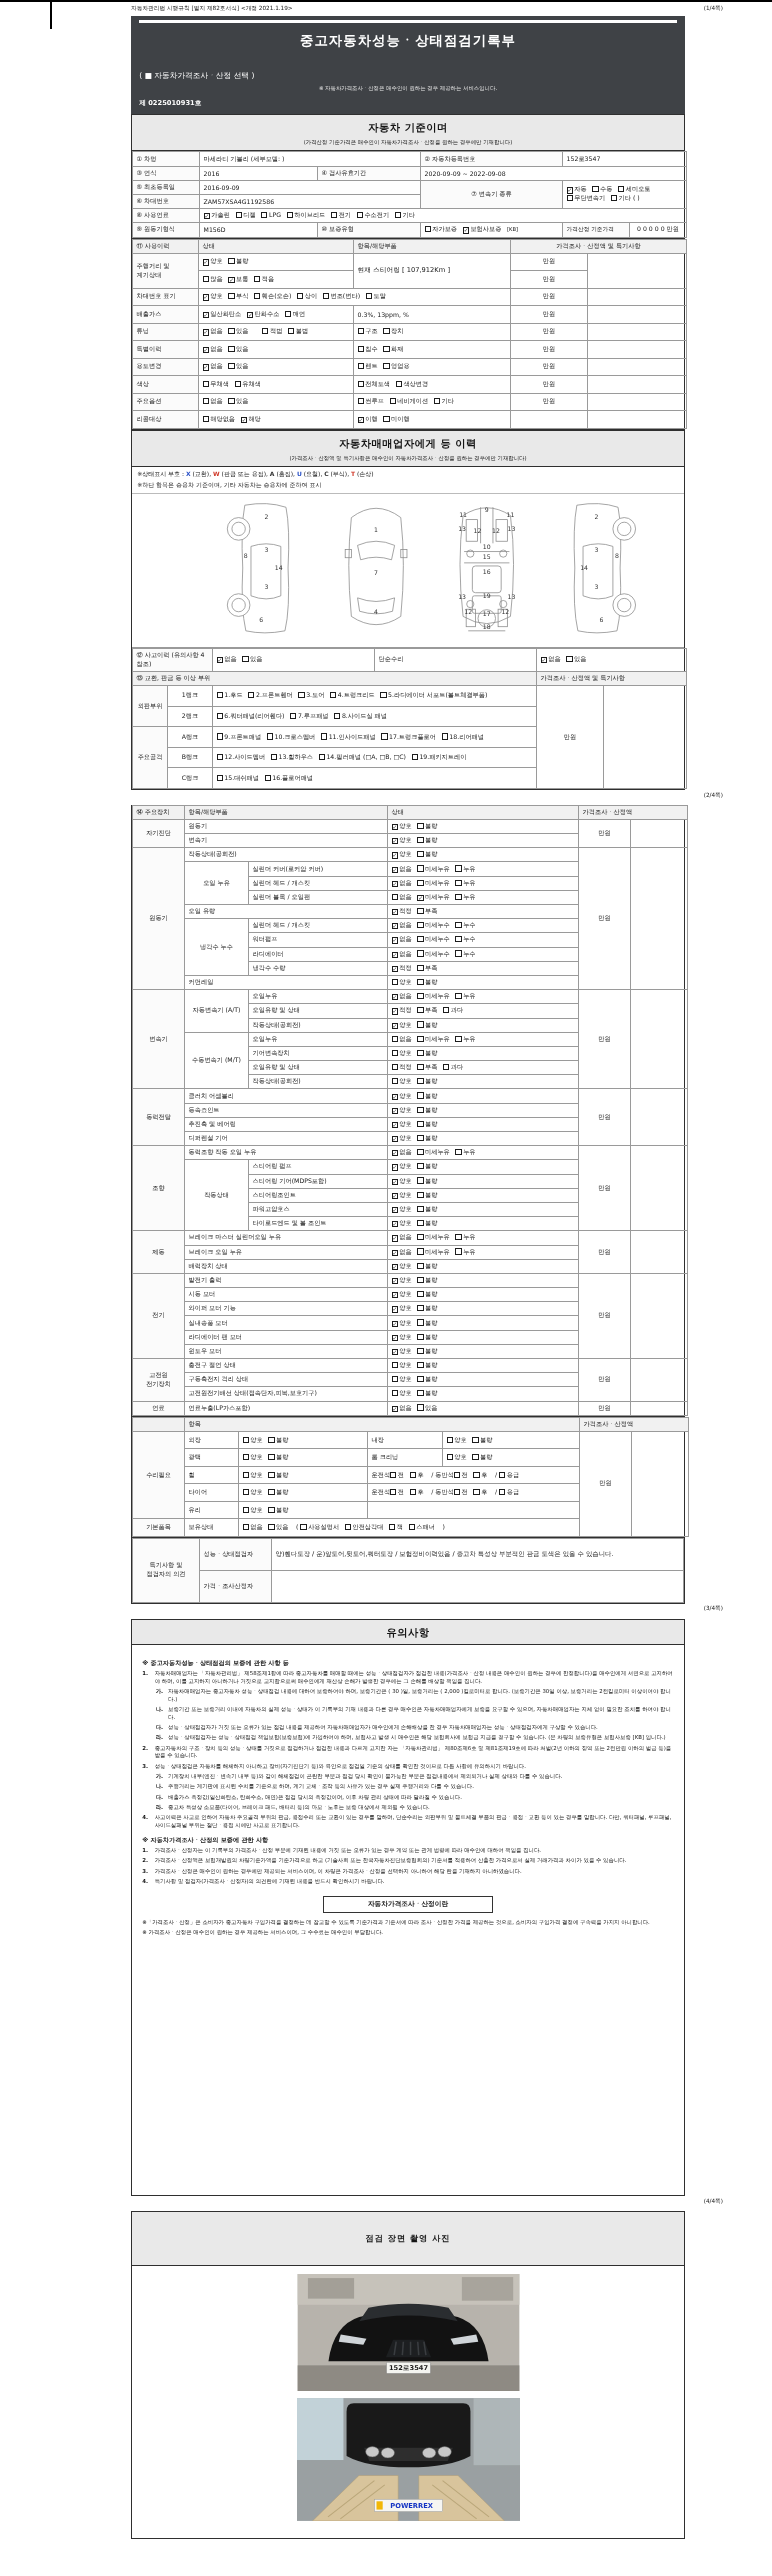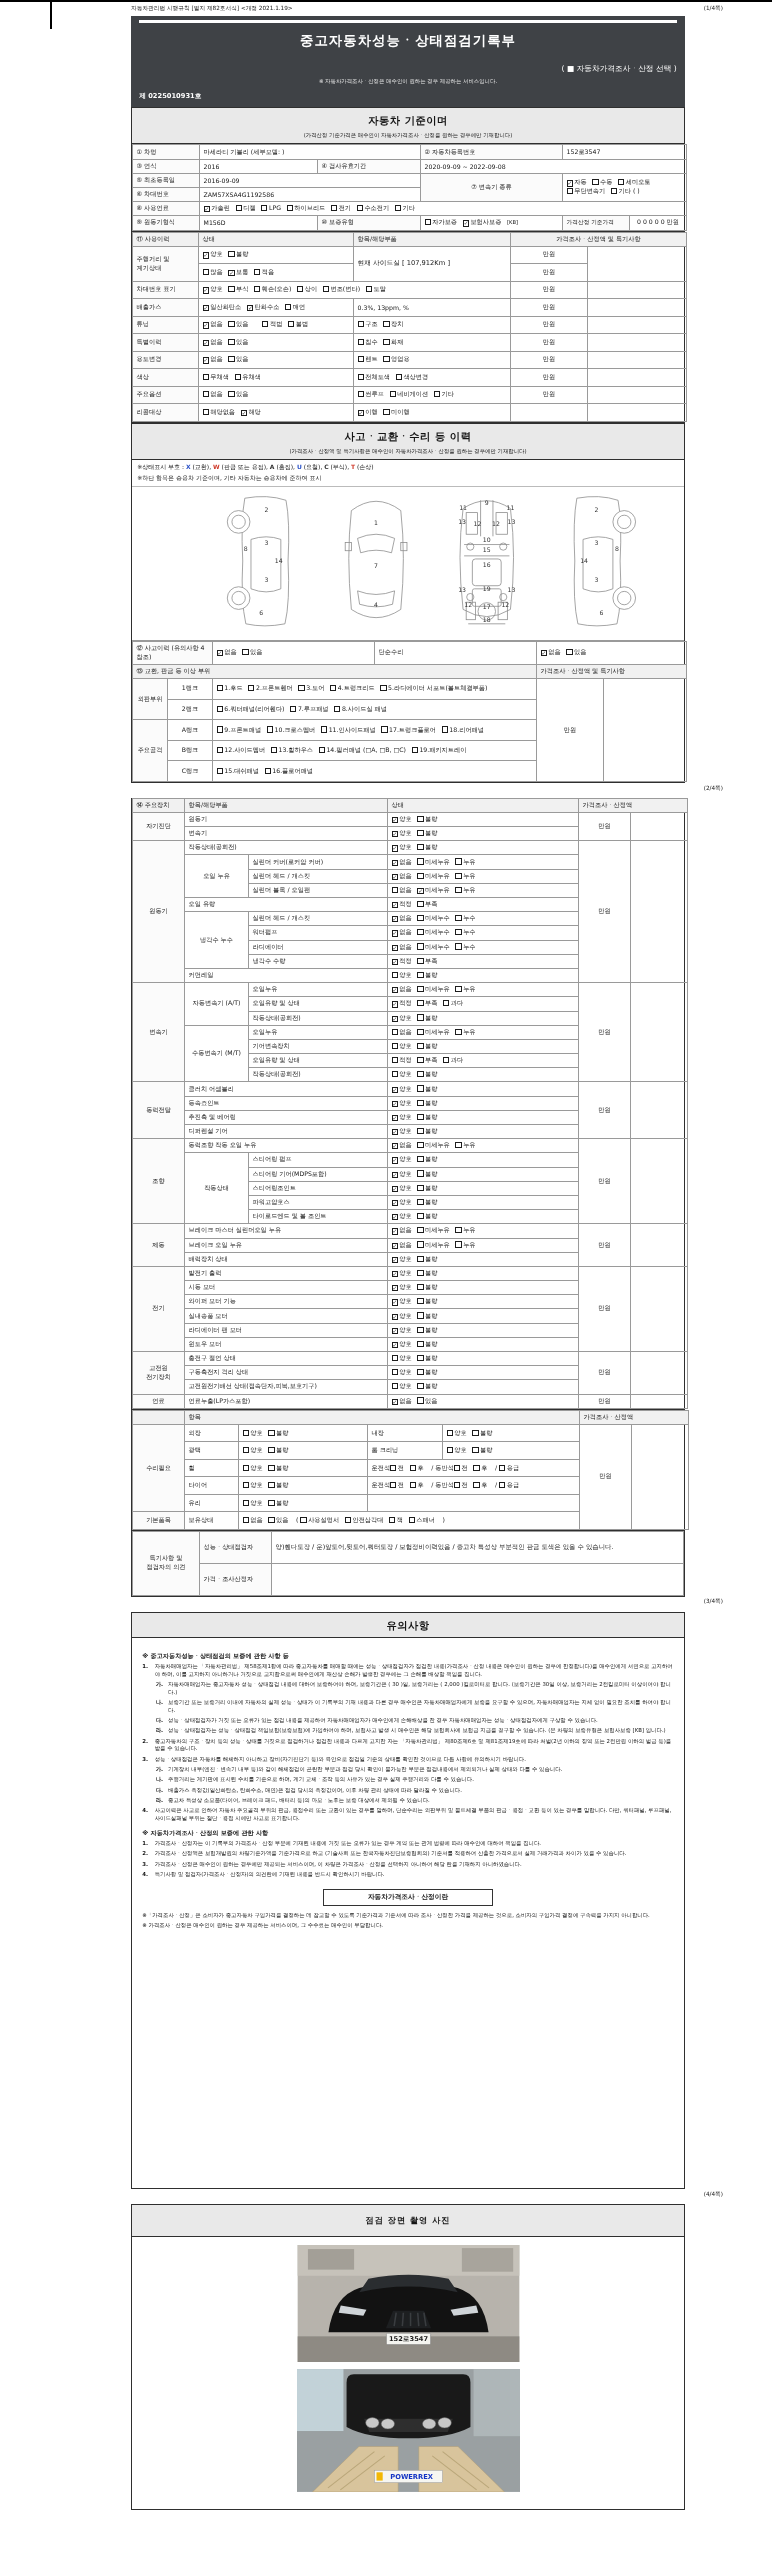--- a/index.html
+++ b/index.html
@@ -6,21 +6,21 @@
 body{margin:0;width:773px;background:#fff;font-family:"DejaVu Sans",sans-serif;color:#151515}
 .page{position:relative;width:773px;padding-top:1.5px}
 .topline{position:absolute;top:0;left:0;width:773px;height:1.5px;background:#000}
 .leftedge{position:absolute;top:0;left:50px;width:1.5px;height:29px;background:#000}
 .col{position:relative;margin-left:131px;width:554px}
 .formref{display:flex;justify-content:space-between;font-size:5.7px;padding:3.1px 0 3.1px;width:592px}
 .pmark{font-size:5.7px;text-align:right;width:592px;margin:1.5px 0 5.2px}
 .titlebox{background:#3f4246;color:#fff;padding:2.6px 8.2px 6.2px}
 .wstrip{height:3.6px;background:#fff;margin:1.5px 0 8.2px}
 .ttl{text-align:center;font-size:13.4px;font-weight:bold;letter-spacing:1px}
-.topt{text-align:right;font-size:7.7px;margin-top:14px}
+.topt{text-align:left;font-size:7.7px;margin-top:21px}
 .tnote{text-align:center;font-size:5.4px;color:#e6e6e6;margin-top:4.1px}
 .docno{font-size:6.7px;font-weight:bold;margin-top:7.2px}
 .band{background:#e9e9e9;border:1px solid #2f2f2f;border-bottom:1px solid #2f2f2f;text-align:center;padding:6.2px 0 4.6px}
 .band h2{margin:0;font-size:10.3px;font-weight:bold;letter-spacing:0.5px}
 .band .sub{font-size:5.4px;margin-top:3.6px}
 table{width:100%;border-collapse:collapse;table-layout:fixed}
 .box{border:1px solid #2f2f2f;border-top:none}
 td,th{border:0.5px solid #9a9a9a;font-size:6.2px;padding:2.1px 3.6px;vertical-align:middle;word-break:keep-all}
 td.lbl{background:#fbfbfb;font-size:6.2px}
 td.ctr{text-align:center}
@@ -35,21 +35,21 @@
 .final .fl{font-size:8.8px;font-weight:bold;margin-right:7.2px}
 .final .fv{display:inline-block;border:0.5px solid #555;background:#fff;padding:1.5px 7.2px;font-size:7.7px;letter-spacing:1.5px}
 .final .fnote{font-size:5.7px;margin-top:4.1px}
 .noticebody{border:1px solid #2f2f2f;border-top:none;padding:7.2px 10.3px 10.3px;min-height:551px;font-size:5.4px;line-height:7.7px}
 .nh{font-weight:bold;font-size:6.2px;margin:6.2px 0 3.6px}
 .ni{display:flex;margin:2.6px 0}
 .ni .nn{flex:0 0 12.4px;font-weight:bold}
 .ni.ind1{margin-left:13.4px}
 .nbox{border:0.8px solid #333;width:170px;margin:10.3px auto 6.2px;text-align:center;font-weight:bold;font-size:6.7px;padding:3.6px 0}
 .nf{margin:2.6px 0;font-size:5.4px}
-.photoband{background:#e9e9e9;border:1px solid #2f2f2f;text-align:center;padding:10px 0;font-size:8.2px;font-weight:bold;letter-spacing:1px}
+.photoband{background:#e9e9e9;border:1px solid #2f2f2f;text-align:center;padding:21px 0;font-size:8.2px;font-weight:bold;letter-spacing:1px}
 .photobody{border:1px solid #2f2f2f;border-top:none;padding:8.2px 0 9.3px;text-align:center}
 .photobody svg{display:block;margin:0 auto 7.2px}
 svg text{font-family:"DejaVu Sans",sans-serif}
 </style>
 </head>
 <body>
 
 <div class="page">
   <div class="topline"></div>
   <div class="leftedge"></div>
@@ -133,21 +133,21 @@
   <tbody>
             <tr class="hdrow">
               <td>⑪ 사용이력</td>
   <td>상태</td>
   <td>항목/해당부품</td>
   <td colspan="2" class="ctr">가격조사ㆍ산정액 및 특기사항</td>
             </tr>
             <tr>
               <td class="lbl" rowspan="2">주행거리 및 계기상태</td>
               <td style="height:17.5px"><span class="opt"><span class="cb on">✓</span>양호</span><span class="opt"><span class="cb"></span>불량</span></td>
-              <td rowspan="2"><span style="font-size:6.7px">현재 사이드실 [ 107,912Km ]</span></td>
+              <td rowspan="2"><span style="font-size:6.7px">현재 스티어링 [ 107,912Km ]</span></td>
               <td class="price">만원</td>
               <td rowspan="2"></td>
             </tr>
             <tr>
               <td style="height:17.5px"><span class="opt"><span class="cb"></span>많음</span><span class="opt"><span class="cb on">✓</span>보통</span><span class="opt"><span class="cb"></span>적음</span></td>
               <td class="price">만원</td>
             </tr>
             <tr>
               <td class="lbl" rowspan="1">차대번호 표기</td>
               <td colspan="2" style="height:17.5px"><span class="opt"><span class="cb on">✓</span>양호</span><span class="opt"><span class="cb"></span>부식</span><span class="opt"><span class="cb"></span>훼손(오손)</span><span class="opt"><span class="cb"></span>상이</span><span class="opt"><span class="cb"></span>변조(변타)</span><span class="opt"><span class="cb"></span>도말</span></td>
@@ -201,21 +201,21 @@
               <td style="height:17.5px"><span class="opt"><span class="cb"></span>해당없음</span><span class="opt"><span class="cb on">✓</span>해당</span></td>
               <td rowspan="1"><span class="opt"><span class="cb on">✓</span>이행</span><span class="opt"><span class="cb"></span>미이행</span></td>
               <td class="price"></td>
               <td rowspan="1"></td>
             </tr>
           </tbody>
         </table>
       </div>
 
     <div class="band">
-      <h2>사고ㆍ교환ㆍ수리 등 이력</h2>
+      <h2>자동차매매업자에게 등 이력</h2>
       <div class="sub">(가격조사ㆍ산정액 및 특기사항은 매수인이 자동차가격조사ㆍ산정을 원하는 경우에만 기재합니다)</div>
     </div>
     <div class="box">
       <div class="legend">
         <div id="legend-line">※상태표시 부호 : <span class="bx">X</span> (교환), <span class="bw">W</span> (판금 또는 용접), <span class="ba">A</span> (흠집), <span class="bx">U</span> (요철), <span class="ba">C</span> (부식), <span class="bw">T</span> (손상)</div>
         <div style="margin-top:2.1px">※하단 항목은 승용차 기준이며, 기타 자동차는 승용차에 준하여 표시</div>
       </div>
       <div class="diagwrap">
         <svg id="car-diagram" width="536" height="139" viewBox="0 0 1040 270">
             <g transform="translate(185,8)" stroke="#8a8a8a" fill="none" stroke-width="1.5">

